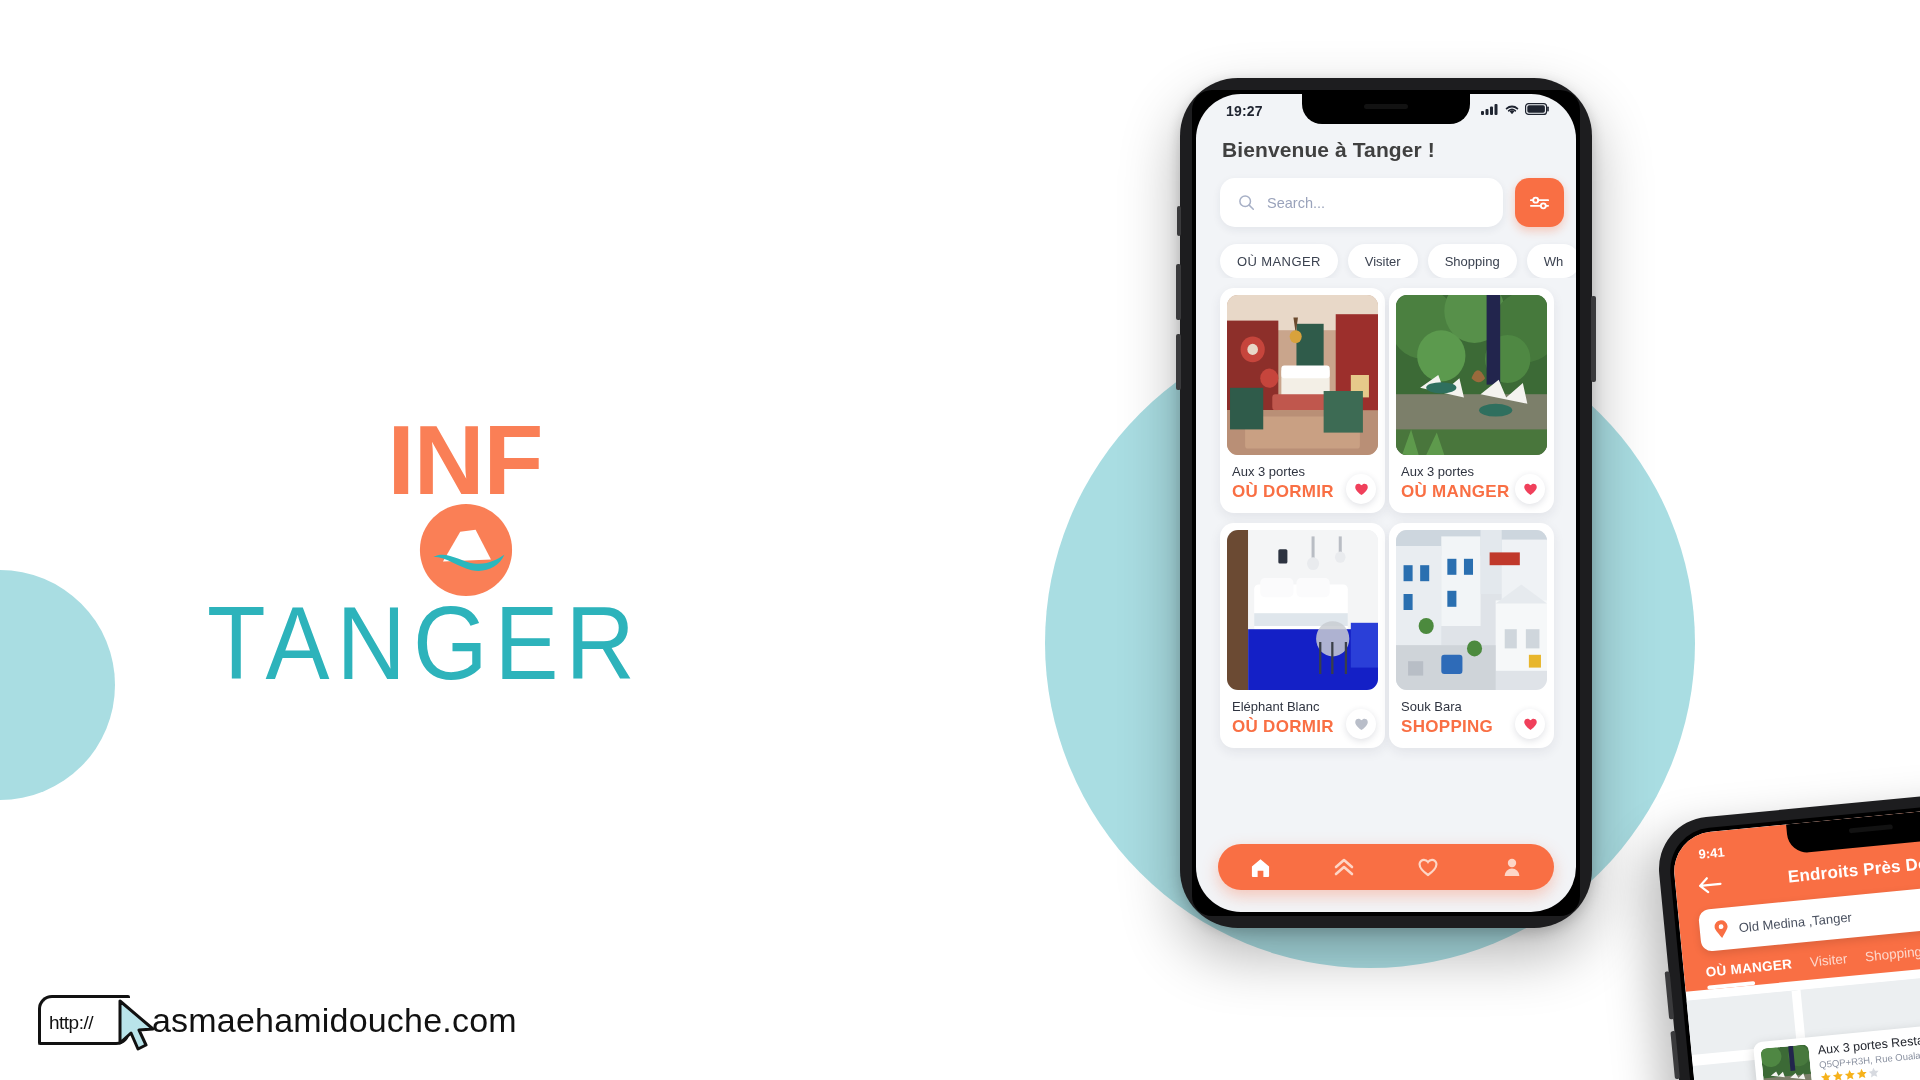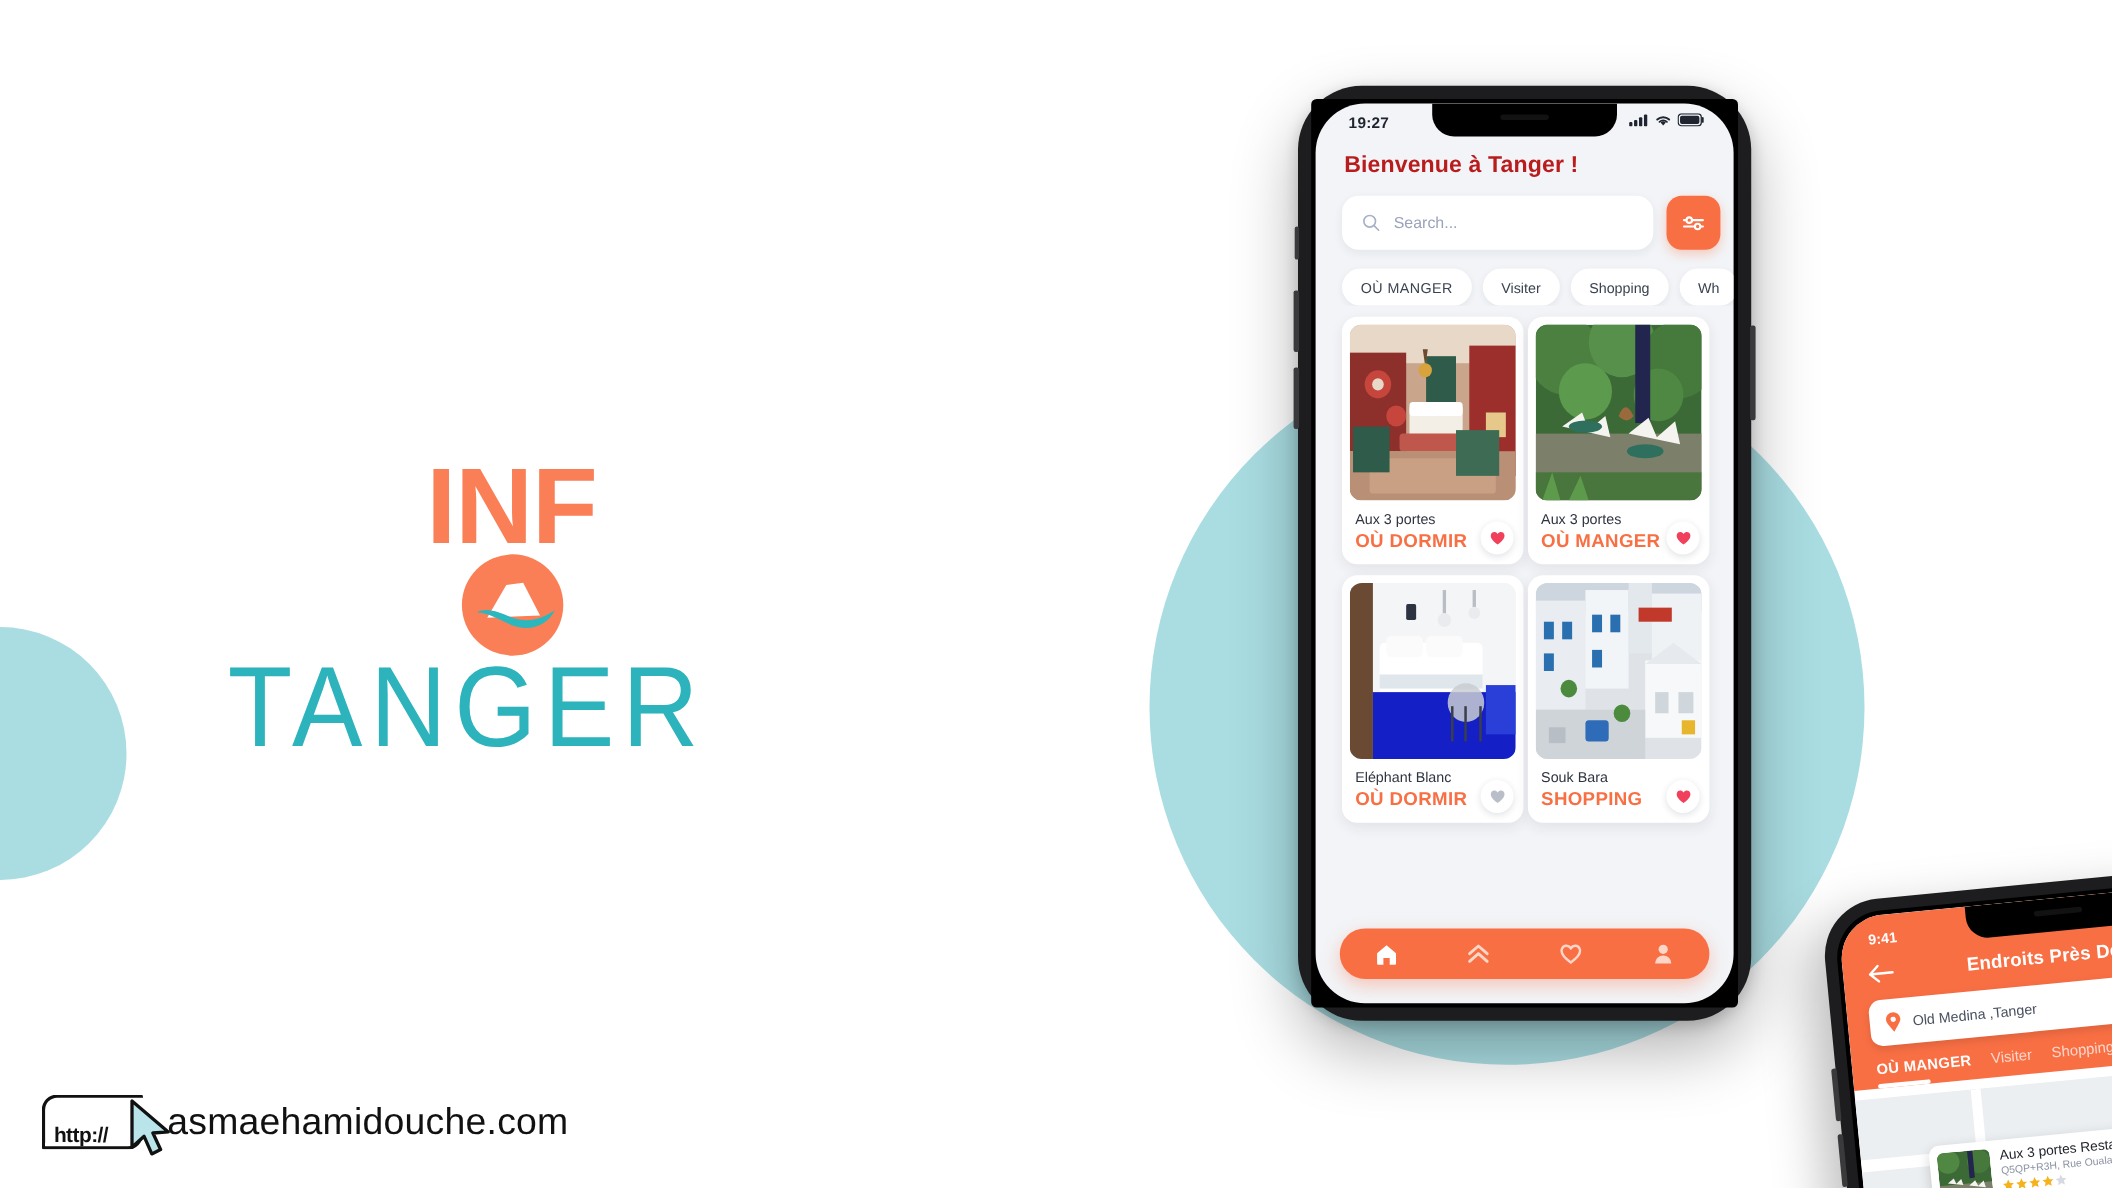--- a/index.html
+++ b/index.html
@@ -33,36 +33,36 @@
   }
 
   
   #watermark { position: absolute; left: 38px; top: 995px; display: flex; align-items: center; gap: 22px; }
   #wm-badge { position: relative; width: 92px; height: 50px; }
   #wm-badge .frame {
     position: absolute; inset: 0; border: 3.5px solid #111;
     border-radius: 14px 2px 14px 2px; border-right: none;
   }
   #wm-badge .http {
-    position: absolute; left: 11px; top: 27px;
-    font-size: 19px; font-weight: 700; color: #111;
+    position: absolute; left: 11px; top: 17px;
+    font-size: 19px; font-weight: 400; color: #111;
     font-family: "Liberation Sans", sans-serif; letter-spacing: -.5px;
   }
   #wm-cursor { position: absolute; left: 78px; top: 4px; }
   #wm-text { font-size: 34px; color: #111; letter-spacing: .2px; }
 
   
   #phone1 {
     position: absolute; left: 1180px; top: 78px;
     width: 412px; height: 850px;
     background: #1d1d1f; border-radius: 58px;
     padding: 12px;
     box-shadow: 0 26px 60px rgba(0,0,0,.30), 0 4px 14px rgba(0,0,0,.18);
   }
-  #phone1 .bezel-inner { width:100%; height:100%; background:#000; border-radius:5px; padding:4px; }
+  #phone1 .bezel-inner { width:100%; height:100%; background:#000; border-radius:20px; padding:4px; }
   #phone1 .screen {
     width: 100%; height: 100%; background: #f2f4f7;
     border-radius: 45px; overflow: hidden; position: relative;
   }
   .side-btn { position: absolute; background: #3a3a3c; border-radius: 2px; }
   #p1-silence { left: -3px; top: 128px; width: 4px; height: 30px; }
   #p1-volup   { left: -4px; top: 186px; width: 5px; height: 56px; }
   #p1-voldn   { left: -4px; top: 256px; width: 5px; height: 56px; }
   #p1-power   { right: -4px; top: 218px; width: 5px; height: 86px; }
 
@@ -73,21 +73,21 @@
   }
   .notch .speaker { position:absolute; left:50%; top:10px; transform:translateX(-50%); width:44px; height:5px; background:#121212; border-radius:3px; }
 
   .statusbar {
     position: relative; height: 34px; display: flex; align-items: flex-start;
     justify-content: space-between; padding: 9px 26px 0 30px; z-index: 7;
   }
   .statusbar .time { font-size: 14px; font-weight: 600; color: #1f2430; letter-spacing: .2px; }
   .status-icons { display: flex; align-items: center; gap: 5px; }
 
-  .app-title { font-size: 21px; font-weight: 700; color: #b91c1c; padding: 10px 13px 0 26px; letter-spacing: .1px; }
+  .app-title { font-size: 21px; font-weight: 700; color: #404040; padding: 10px 13px 0 26px; letter-spacing: .1px; }
 
   .search-row { display: flex; align-items: center; gap: 12px; padding: 16px 12px 0 24px; }
   .search-box {
     flex: 1; height: 49px; background: #fff; border-radius: 15px;
     display: flex; align-items: center; gap: 12px; padding: 0 18px;
     box-shadow: 0 3px 9px rgba(32,40,70,.07);
   }
   .search-box .ph { font-size: 14.5px; color: #9aa3bb; }
   .filter-btn {
     width: 49px; height: 49px; background: #f96f44; border-radius: 14px;

